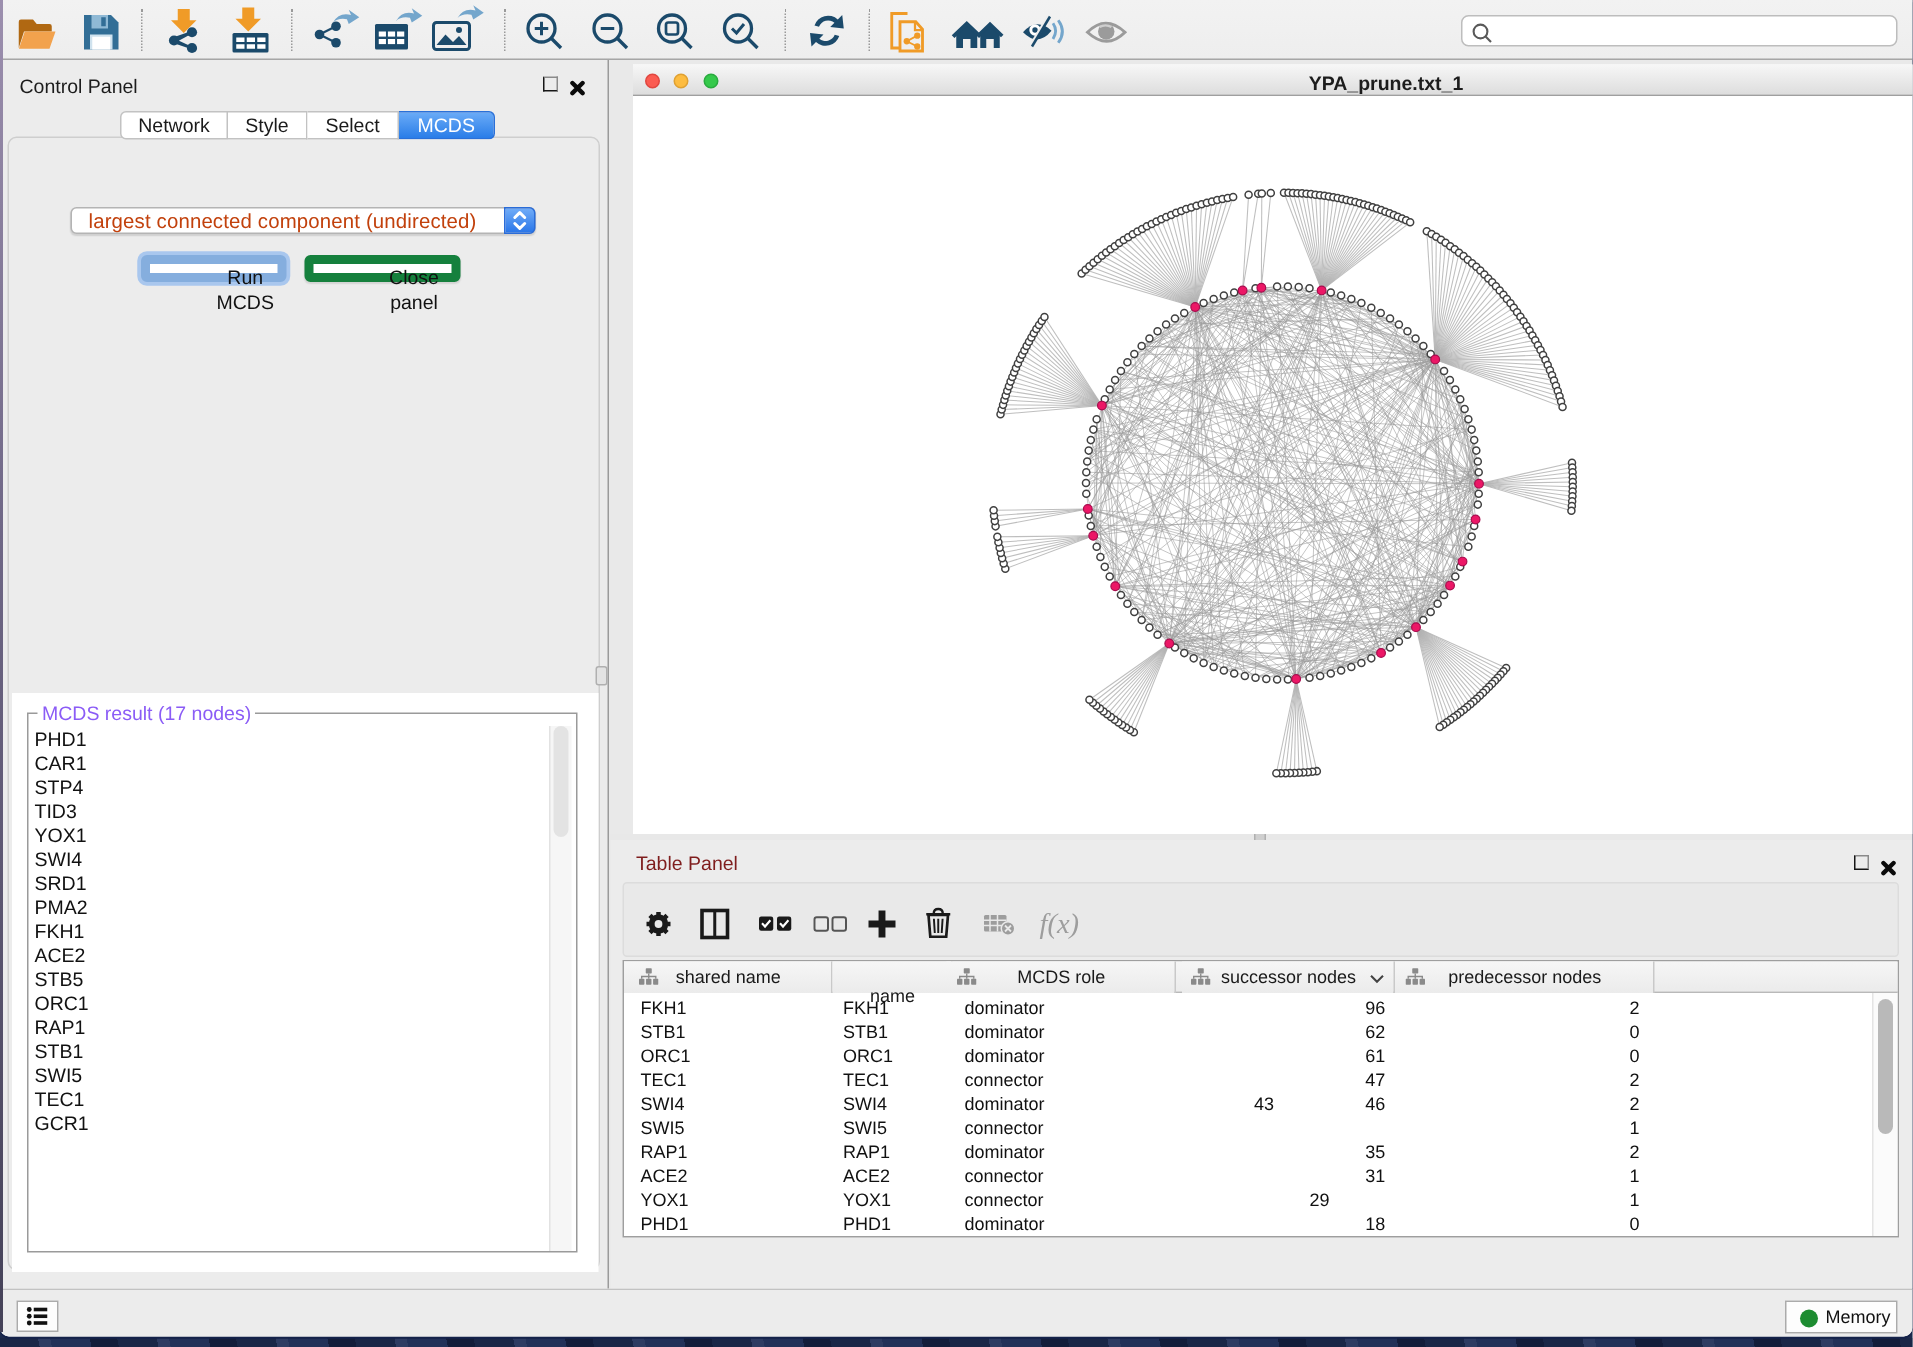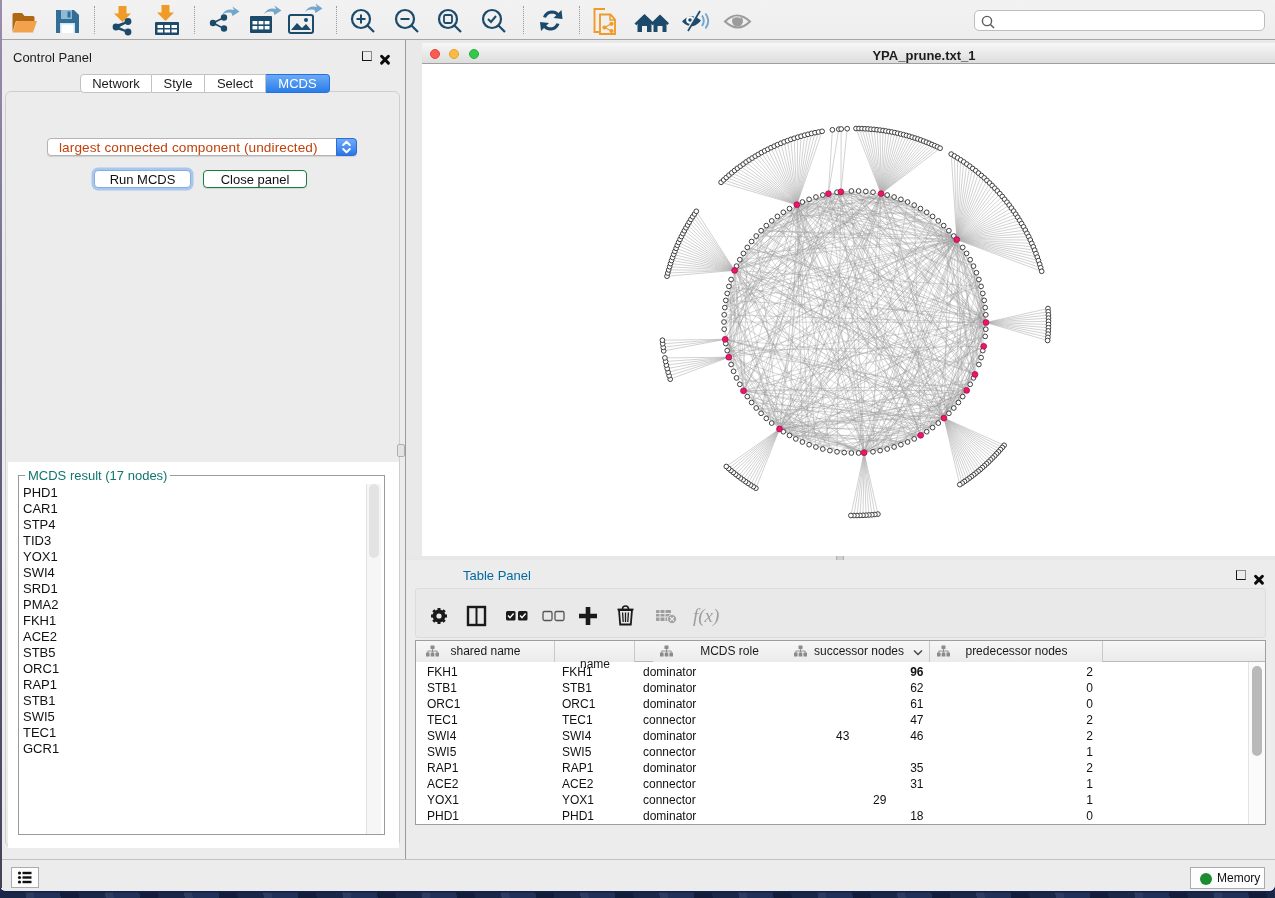--- a/index.html
+++ b/index.html
@@ -26,31 +26,31 @@
   border:1px solid #cecece; border-radius:6px; }
 #optlabel { position:absolute; left:0; top:74px; width:405px; text-align:center;
   font-size:13px; color:#111; }
 #dropdown { position:absolute; left:47px; top:98px; width:310px; height:18px;
   background:#ffffff; border:1px solid #b4b4b4; border-radius:4px;
   box-shadow:0 1px 1px rgba(0,0,0,0.12); }
 #dropdown .txt { position:absolute; left:11px; top:0.5px; font-size:13.6px; color:#c2410c; letter-spacing:0.1px; }
 #dropdown .cap { position:absolute; right:-1px; top:-1px; width:21px; height:18px;
   background:linear-gradient(#70acf8,#2a76e8); border-radius:0 4px 4px 0;
   border:1px solid #2a6cd8; }
-.btn { position:absolute; height:18px; background:#ffffff; border:1px solid #15803d;
+.btn { position:absolute; height:18px; background:#ffffff; border:6px solid #15803d;
   border-radius:4px; font-size:13px; color:#111; text-align:center; line-height:17px;
-  box-shadow:0 1px 1px rgba(0,0,0,0.10); }
+  box-shadow:0 1px 1px rgba(0,0,0,0.10);padding-left:42px; }
 #runbtn { left:94px; top:130px; width:97px;
   box-shadow:0 0 0 2.5px rgba(125,175,240,0.6); border-color:#85aede; }
 #closebtn { left:203px; top:130px; width:104px; }
 #listwrap { position:absolute; left:8px; top:422px; width:391px; height:386px; background:#ffffff; }
 #groupframe { position:absolute; left:18px; top:435px; width:367px; height:360px;
   border:1px solid #9a9a9a; }
 #grouplabel { position:absolute; left:25px; top:428px; background:#ffffff;
-  font-size:13px; color:#0f766e; padding:0 3px; }
+  font-size:13px; color:#8b5cf6; padding:0 3px; }
 #mcdslist { position:absolute; left:23px; top:444.5px; width:340px; font-size:13px;
   color:#111; line-height:16px; }
 #listsb { position:absolute; left:366px; top:444px; width:15px; height:350px;
   background:#f6f6f6; border-left:1px solid #e2e2e2; }
 #listsb .thumb { position:absolute; left:2px; top:0px; width:10px; height:74px;
   background:#e3e3e3; border-radius:5px; }
 
 #vsplit { left:404.5px; top:40px; width:1.5px; height:819px; background:#9b9b9b; }
 #vgrip { left:397px; top:444px; width:8px; height:13px; background:#e3e3e3;
   border:1px solid #b0b0b0; border-radius:2px; }
@@ -59,21 +59,21 @@
 #nettitle { position:absolute; left:0; top:0; width:869px; height:21.5px;
   background:linear-gradient(#f7f7f7,#dddddd); border-bottom:1px solid #9f9f9f; }
 #nettitle .t { position:absolute; left:0; top:5px; width:1004px; text-align:center;
   font-size:13px; font-weight:bold; color:#1c1c1c; }
 .light { position:absolute; top:6.2px; width:10px; height:10px; border-radius:50%; }
 
 #hsplit { left:407px; top:556px; width:868px; height:4px; background:#e8e8e8; }
 #hgrip { left:836px; top:556px; width:8px; height:4px; background:#cfcfcf; border:1px solid #b0b0b0; border-top:none; border-bottom:none;}
 
 #tpanel { left:407px; top:560px; width:868px; height:299px; background:#ececec; }
-#tpanel-title { position:absolute; left:17px; top:8px; font-size:13px; color:#0369a1;margin-left:39px; }
+#tpanel-title { position:absolute; left:17px; top:8px; font-size:13px; color:#7f1d1d; }
 #ttool { position:absolute; left:8px; top:28px; width:851px; height:50px;
   background:#e9e9e9; border:1px solid #dcdcdc; border-radius:3px; }
 #ntable { position:absolute; left:8px; top:80px; width:851px; height:185px;
   background:#ffffff; border:1px solid #9e9e9e; }
 .th { position:absolute; top:0; height:21px; background:linear-gradient(#f6f6f6,#ebebeb);
   border-right:1px solid #c9c9c9; font-size:12px; color:#1a1a1a; }
 #thead { position:absolute; left:0; top:0; width:849px; height:21px;
   background:linear-gradient(#f6f6f6,#ebebeb); border-bottom:1px solid #b9b9b9; }
 .row { position:absolute; font-size:12px; color:#111; height:16px; line-height:16px; }
 #tsb { position:absolute; right:0; top:21px; width:17px; height:162px;
@@ -1287,21 +1287,21 @@
                 <rect x="4.7" y="7.5" width="3.6" height="4" rx="0.5"></rect>
                 <rect x="9.4" y="7.5" width="3.6" height="4" rx="0.5"></rect>
                 <path d="M6.5 4 v2 M1.8 7.5 v-1.5 h9.4 v1.5 M6.5 6 v1.5" stroke="#8a8a8a" stroke-width="0.9" fill="none"></path>
               </g>
             </svg></span>
           <span style="position:absolute;left:0;width:139px;text-align:center;top:3px;">shared name</span>
         </div>
     <div class="th" style="left:139px;width:80px;">
           <span style="position:absolute;left:0;width:80px;text-align:center;top:3px;margin-top:13px;">name</span>
         </div>
-    <div class="th" style="left:237px;width:153px;">
+    <div class="th" style="left:215px;width:153px;">
           <span style="position:absolute;left:7px;top:4px"><svg width="13" height="12" viewBox="0 0 13 12" style="vertical-align:-1px">
               <g fill="#8a8a8a">
                 <rect x="4.5" y="0.5" width="4" height="3.5" rx="0.5"></rect>
                 <rect x="0" y="7.5" width="3.6" height="4" rx="0.5"></rect>
                 <rect x="4.7" y="7.5" width="3.6" height="4" rx="0.5"></rect>
                 <rect x="9.4" y="7.5" width="3.6" height="4" rx="0.5"></rect>
                 <path d="M6.5 4 v2 M1.8 7.5 v-1.5 h9.4 v1.5 M6.5 6 v1.5" stroke="#8a8a8a" stroke-width="0.9" fill="none"></path>
               </g>
             </svg></span>
           <span style="position:absolute;left:0;width:153px;text-align:center;top:3px;">MCDS role</span>
@@ -1330,21 +1330,21 @@
                 <rect x="9.4" y="7.5" width="3.6" height="4" rx="0.5"></rect>
                 <path d="M6.5 4 v2 M1.8 7.5 v-1.5 h9.4 v1.5 M6.5 6 v1.5" stroke="#8a8a8a" stroke-width="0.9" fill="none"></path>
               </g>
             </svg></span>
           <span style="position:absolute;left:0;width:173px;text-align:center;top:3px;">predecessor nodes</span>
         </div>
    </div>
    <div class="row" style="left:11px;top:23px;">FKH1</div>
 <div class="row" style="left:146px;top:23px;">FKH1</div>
 <div class="row" style="left:227px;top:23px;">dominator</div>
-<div class="row" style="left:420px;top:23px;width:87.5px;text-align:right;font-weight:bold;">96</div>
+<div class="row" style="left:420px;top:23px;width:87.5px;text-align:right;">96</div>
 <div class="row" style="left:590px;top:23px;width:87px;text-align:right;">2</div>
 <div class="row" style="left:11px;top:39px;">STB1</div>
 <div class="row" style="left:146px;top:39px;">STB1</div>
 <div class="row" style="left:227px;top:39px;">dominator</div>
 <div class="row" style="left:420px;top:39px;width:87.5px;text-align:right;">62</div>
 <div class="row" style="left:590px;top:39px;width:87px;text-align:right;">0</div>
 <div class="row" style="left:11px;top:55px;">ORC1</div>
 <div class="row" style="left:146px;top:55px;">ORC1</div>
 <div class="row" style="left:227px;top:55px;">dominator</div>
 <div class="row" style="left:420px;top:55px;width:87.5px;text-align:right;">61</div>

